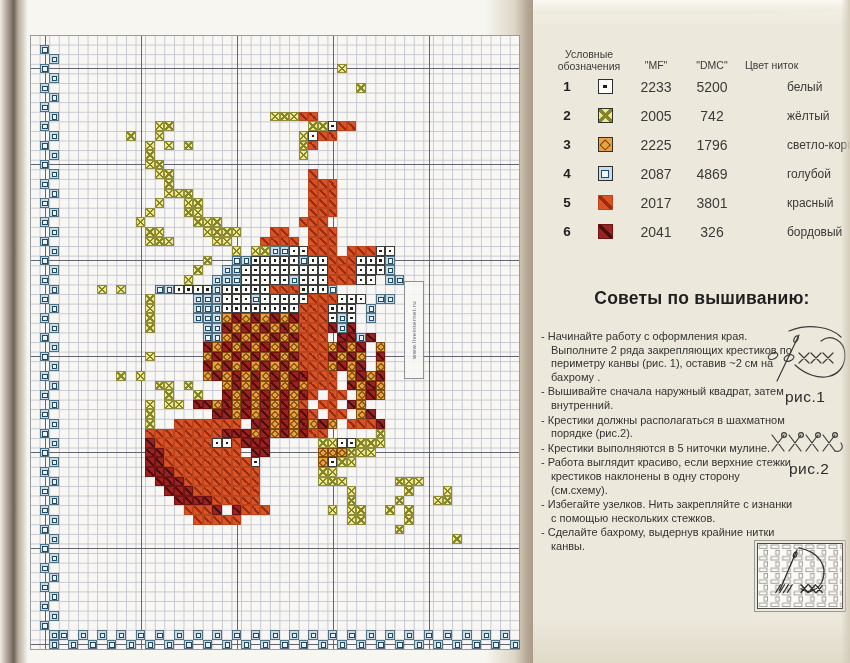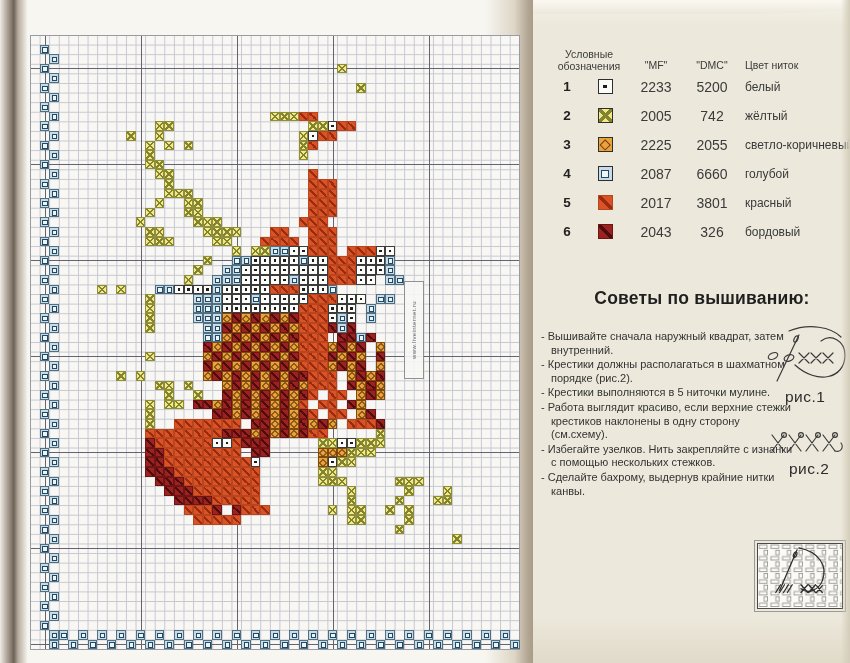--- a/index.html
+++ b/index.html
@@ -57,21 +57,21 @@
   .leg-sym-wrap { display:flex; justify-content:center; }
   .lg { position:relative; width:15px; height:15px; }
   .lg.s1 { border:1.3px solid #2e2e2e; }
   .lg.s1::after { width:3.4px; height:3.4px; margin:-1.7px 0 0 -1.7px; }
   .lg.s2 { border:1.3px solid #2e2e2e; }
   .lg.s3 { border:1.3px solid #2e2e2e; }
   .lg.s3::after { width:6.4px; height:6.4px; margin:-4px 0 0 -4px; border-width:1.4px; }
   .lg.s4 { border:1.3px solid #2e2e2e; }
   .lg.s4::after { width:6px; height:6px; margin:-3.8px 0 0 -3.8px; border-width:1.4px; }
   .leg-mf, .leg-dmc { font-size:14px; text-align:center; color:#3a3a3a; }
-  .leg-color { font-size:12px; color:#3a3a3a; padding-left:6px; white-space:nowrap; overflow:visible; }
+  .leg-color { font-size:12px; color:#3a3a3a; padding-left:6px; white-space:nowrap; overflow:visible;margin-left:42px; }
 
   
   #tips-title { position:absolute; left:28px; top:288px; width:282px; text-align:center;
     font-size:17.5px; font-weight:bold; color:#1f1f1f; letter-spacing:.2px; }
   #tips-list { position:absolute; left:8px; top:330px; width:252px; list-style:none; }
   #tips-list li { font-size:11px; line-height:13.6px; color:#333; padding-left:10px; text-indent:-10px; margin-bottom:1px; }
   #tips-list li::before { content:'- '; }
 
   .fig-caption { position:absolute; font-size:15.5px; color:#2c2c2c; letter-spacing:.5px; }
   #fig1 { position:absolute; left:232px; top:325px; }
@@ -825,55 +825,56 @@
             <div class="leg-mf">2005</div>
             <div class="leg-dmc">742</div>
             <div class="leg-color">жёлтый</div>
           </div>
           <div class="leg-row">
             <div class="leg-num">3</div>
             <div class="leg-sym-wrap">
               <i class="cell lg s3" style="position: relative;"></i>
             </div>
             <div class="leg-mf">2225</div>
-            <div class="leg-dmc">2055</div>
+            <div class="leg-dmc">1796</div>
             <div class="leg-color">светло-коричневый</div>
           </div>
           <div class="leg-row">
             <div class="leg-num">4</div>
             <div class="leg-sym-wrap">
               <i class="cell lg s4" style="position: relative;"></i>
             </div>
             <div class="leg-mf">2087</div>
-            <div class="leg-dmc">6660</div>
+            <div class="leg-dmc">4869</div>
             <div class="leg-color">голубой</div>
           </div>
           <div class="leg-row">
             <div class="leg-num">5</div>
             <div class="leg-sym-wrap">
               <i class="cell lg s5" style="position: relative;"></i>
             </div>
             <div class="leg-mf">2017</div>
             <div class="leg-dmc">3801</div>
             <div class="leg-color">красный</div>
           </div>
           <div class="leg-row">
             <div class="leg-num">6</div>
             <div class="leg-sym-wrap">
               <i class="cell lg s6" style="position: relative;"></i>
             </div>
-            <div class="leg-mf">2043</div>
+            <div class="leg-mf">2041</div>
             <div class="leg-dmc">326</div>
             <div class="leg-color">бордовый</div>
           </div>
         </div>
     </div>
 
     <div id="tips-title">Советы по вышиванию:</div>
     <ul id="tips-list">
+        <li>Начинайте работу с оформления края. Выполните 2 ряда закрепляющих крестиков по периметру канвы (рис. 1), оставив ~2 см на бахрому .</li>
         <li>Вышивайте сначала наружный квадрат, затем внутренний.</li>
         <li>Крестики должны располагаться в шахматном порядке (рис.2).</li>
         <li>Крестики выполняются в 5 ниточки мулине.</li>
         <li>Работа выглядит красиво, если верхние стежки крестиков  наклонены в одну сторону (см.схему).</li>
         <li>Избегайте узелков. Нить закрепляйте с изнанки с помощью нескольких стежков.</li>
         <li>Сделайте бахрому, выдернув крайние нитки канвы.</li>
       </ul>
 
     <svg id="fig1" width="84" height="62" viewBox="0 0 84 62">
       <g fill="none" stroke="#3a3a3a" stroke-width="1.2" stroke-linecap="round">

